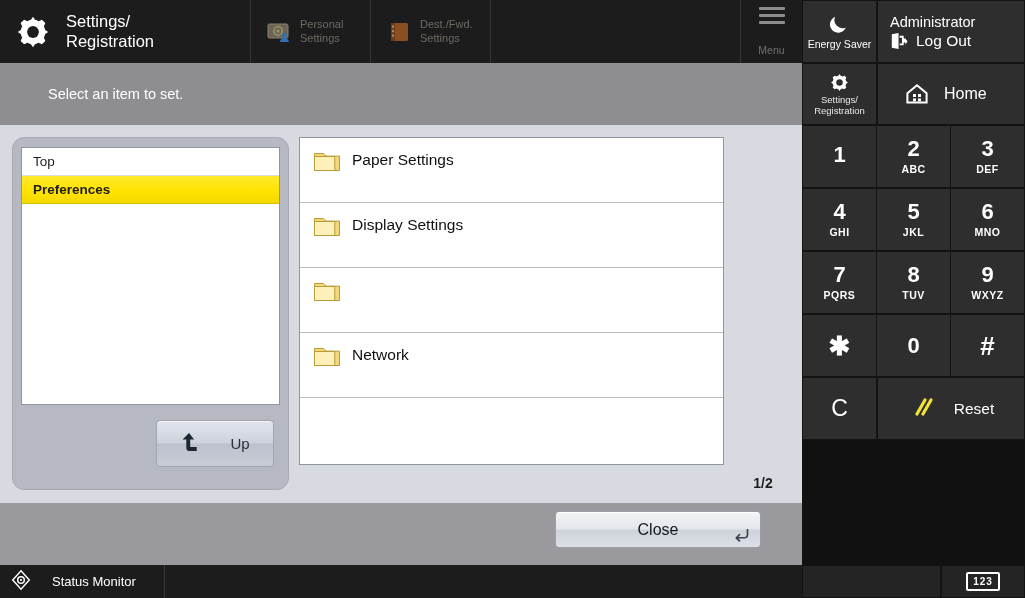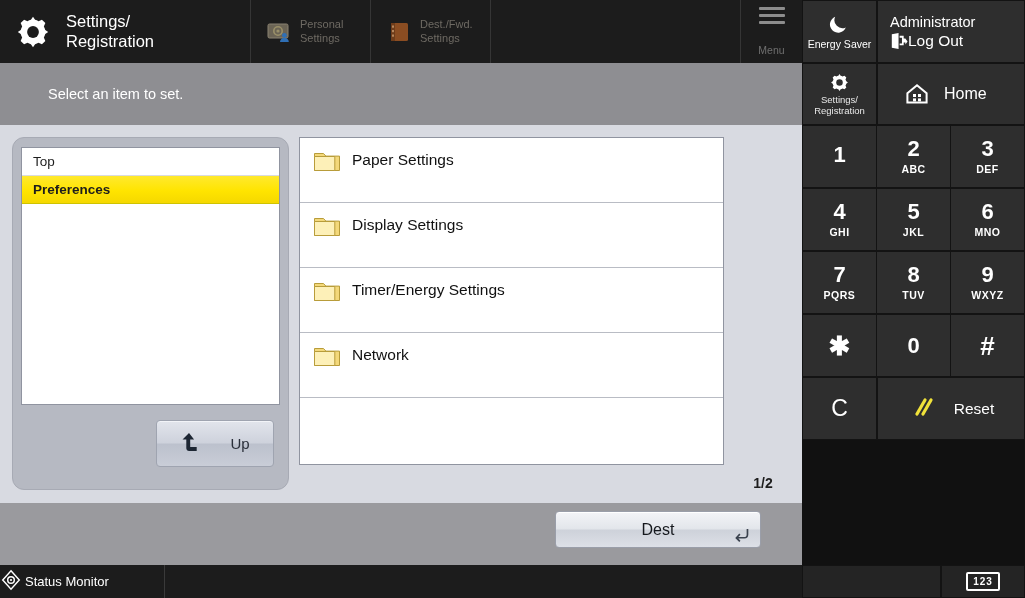--- a/index.html
+++ b/index.html
@@ -145,41 +145,41 @@
   }
   .btn-close .lbl { font-size: 16px; color: #15181d; }
   .enter-ico { position: absolute; right: 11px; bottom: 5px; width: 15px; height: 14px; }
 
   
   .statusbar {
     position: absolute; left: 0; top: 565px; width: 802px; height: 33px;
     background: #1c1c1c; display: flex; align-items: center;
   }
   .statusbar .sm {
-    display: flex; align-items: center; gap: 3px; 
+    display: flex; align-items: center; gap: 20px; padding-left: 10px;
     width: 165px; height: 100%; border-right: 1px solid #3a3a3a;
   }
   .statusbar .sm .lbl { color: #ffffff; font-size: 13px; }
 
   
   .panel-right {
     position: absolute; left: 802px; top: 0; width: 223px; height: 598px;
     background: #111111;
   }
   .rk { position: absolute; background: #2e2e2e; border: 1px solid #131313;
         display: flex; flex-direction: column; align-items: center; justify-content: center; }
   .rk .lbl { color: #ffffff; }
 
   .r-energy { left: 0; top: 0; width: 75px; height: 63px; gap: 3px; }
   .r-energy .lbl { font-size: 10.5px; }
   .moon { width: 22px; height: 22px; }
   .r-admin { left: 75px; top: 0; width: 148px; height: 63px;
              align-items: flex-start; justify-content: center; padding-left: 12px; gap: 2px; }
   .r-admin .admin { font-size: 14.5px; color:#fff; }
-  .r-admin .logout-row { display: flex; align-items: flex-end; gap: 0; }
+  .r-admin .logout-row { display: flex; align-items: flex-end; gap: 8px; }
   .r-admin .logout { font-size: 15.5px; color:#fff; }
   .logout-ico { width: 18px; height: 18px; }
 
   .r-sreg { left: 0; top: 63px; width: 75px; height: 62px; gap: 2px; }
   .r-sreg .lbl { font-size: 9.5px; line-height: 1.15; text-align: center; white-space: pre-line; color:#e8e8e8; }
   .gear-sm { width: 21px; height: 21px; }
   .r-home { left: 75px; top: 63px; width: 148px; height: 62px;
             flex-direction: row; gap: 14px; justify-content: flex-start; padding-left: 26px; }
   .r-home .lbl { font-size: 16px; }
   .house { width: 26px; height: 24px; }
@@ -324,21 +324,20 @@
           <span class="lbl">Display Settings</span>
         </div>
 
         <div class="list-row">
           <span class="folder">
             <svg viewBox="0 0 28 24" width="28" height="24">
               <path fill="#f3d87a" stroke="#b89c3a" stroke-width="1" d="M1.5 4.5h9l2.4 2.6h13.6v14.4H1.5z"></path>
               <path fill="#fdf0b8" stroke="#b89c3a" stroke-width="1" d="M1.5 7.5h20.3v14H1.5z"></path>
             </svg>
           </span>
-          <span class="lbl">Timer/Energy Settings</span>
         </div>
 
         <div class="list-row">
           <span class="folder">
             <svg viewBox="0 0 28 24" width="28" height="24">
               <path fill="#f3d87a" stroke="#b89c3a" stroke-width="1" d="M1.5 4.5h9l2.4 2.6h13.6v14.4H1.5z"></path>
               <path fill="#fdf0b8" stroke="#b89c3a" stroke-width="1" d="M1.5 7.5h20.3v14H1.5z"></path>
             </svg>
           </span>
           <span class="lbl">Network</span>
@@ -371,21 +370,21 @@
           <span class="tri-up"></span>
         </div>
         <div class="pg-btn pg-dn">
           <span class="tri-dn"></span>
         </div>
       </div>
     </div>
 
     <div class="footer">
       <div class="btn-close">
-        <span class="lbl">Dest</span>
+        <span class="lbl">Close</span>
         <span class="enter-ico">
           <svg viewBox="0 0 16 15" width="15" height="14">
             <path fill="#3a424e" d="M13.5 1v6.2c0 1.4-1.1 2.5-2.5 2.5H4.6l2.3-2.4-1.3-1.3L1.3 10.6l4.3 4.3 1.3-1.3-2.3-2.3h6.4A4.3 4.3 0 0015.3 7V1z"></path>
           </svg>
         </span>
       </div>
     </div>
 
     <div class="statusbar">
       <div class="sm">

